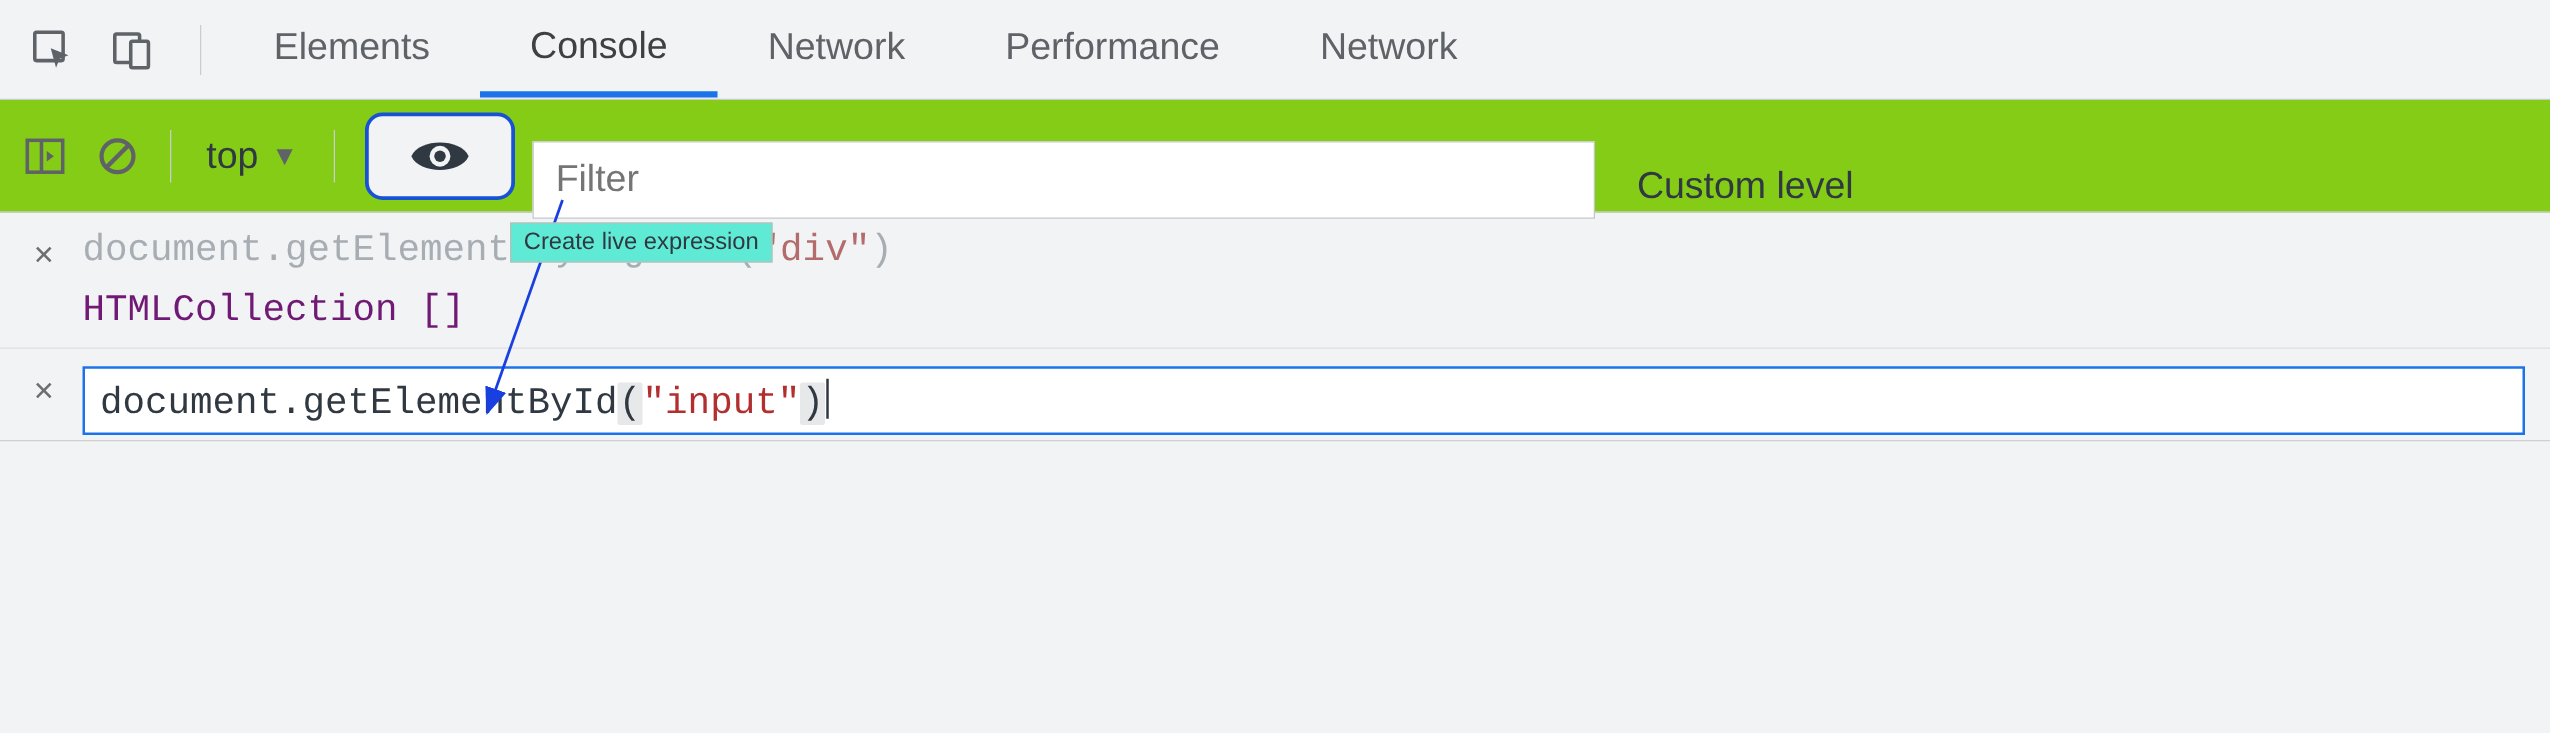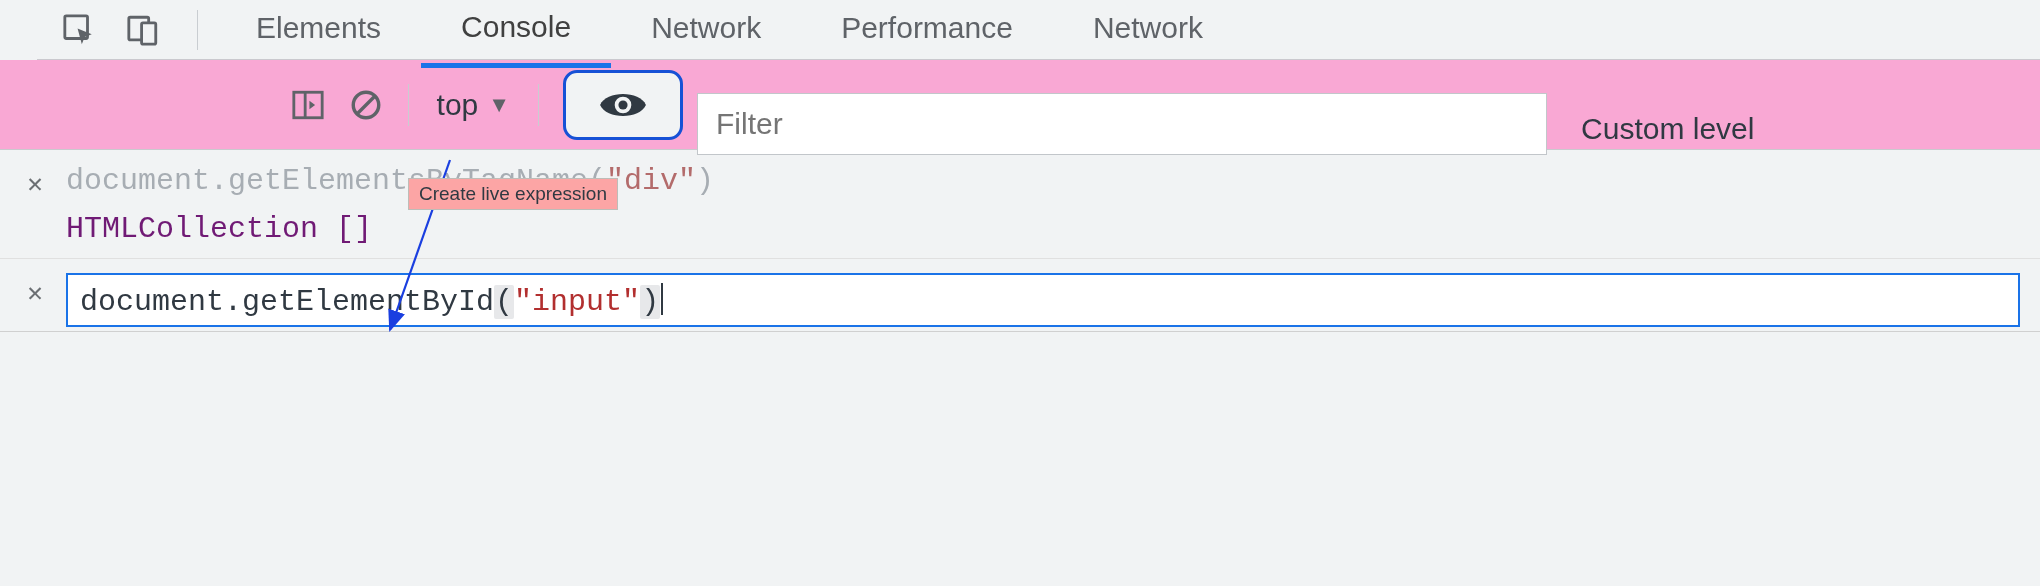--- a/index.html
+++ b/index.html
@@ -13,26 +13,25 @@
     width: 2040px;
     height: 586px;
     overflow: hidden;
     position: relative;
   }
 
   
   .tabs-row {
     display: flex;
     align-items: center;
-    height: 60px;
+    height: 80px;
     border-bottom: 1px solid #cac9ce;
     background: #f1f3f4;
     padding: 0 14px;
     gap: 0;
-    margin-left: 37px;
   }
   .tab-leading-icons {
     display: flex;
     align-items: center;
     gap: 20px;
     padding: 0 10px 0 6px;
   }
   .tab-leading-icons .vdiv {
     width: 1px;
     height: 40px;
@@ -63,24 +62,23 @@
     color: #404040;
     border-bottom: 5px solid #1a73e8;
   }
 
   
   .toolbar-row {
     display: flex;
     align-items: center;
     height: 90px;
     border-bottom: 1px solid #cac9ce;
-    background: #f9a8d4;
+    background: #84cc16;
     padding: 0 14px;
     gap: 14px;
-    justify-content: center;
   }
   .toolbar-row .vdiv {
     width: 1px;
     height: 42px;
     background: #c9cdd1;
     margin: 0 6px;
   }
   .execution-context {
     display: flex;
     align-items: center;
@@ -193,21 +191,21 @@
     font-size: 30px;
     color: #a7adb3;
     padding: 10px 20px 20px 72px;
   }
 
   
   .tooltip {
     position: absolute;
     left: 408px;
     top: 178px;
-    background: #fca5a5;
+    background: #5eead4;
     border: 1px solid #bdbdb8;
     padding: 4px 10px;
     font-size: 19px;
     color: #303942;
     z-index: 50;
   }
 
   
   .overlay-svg {
     position: absolute;

